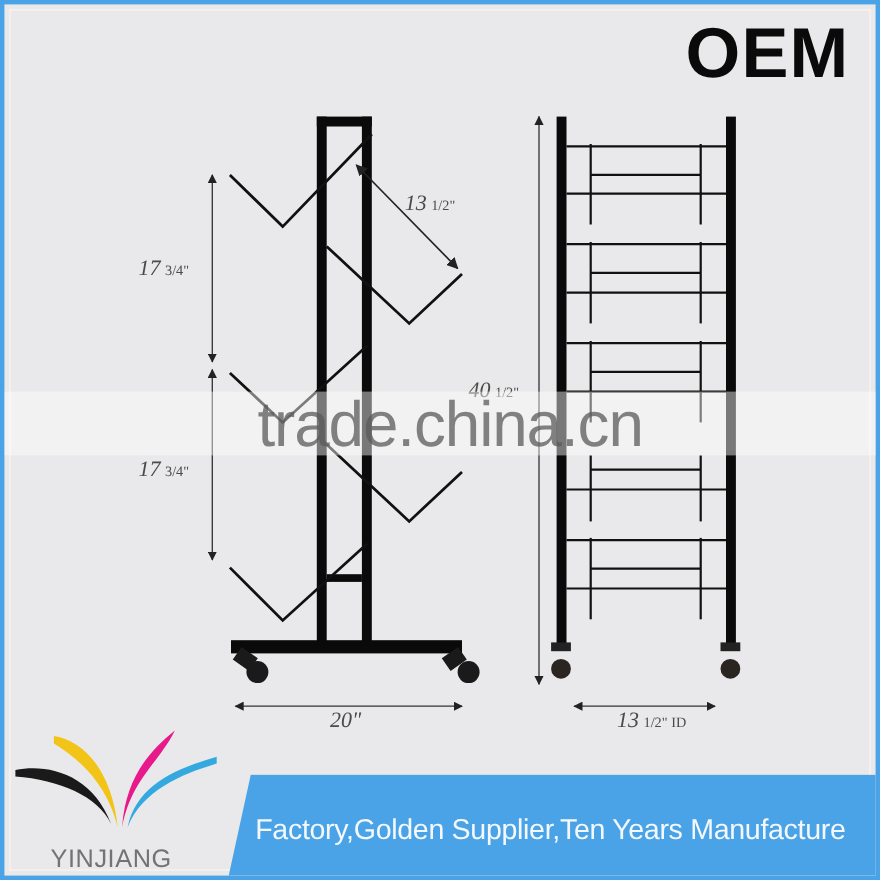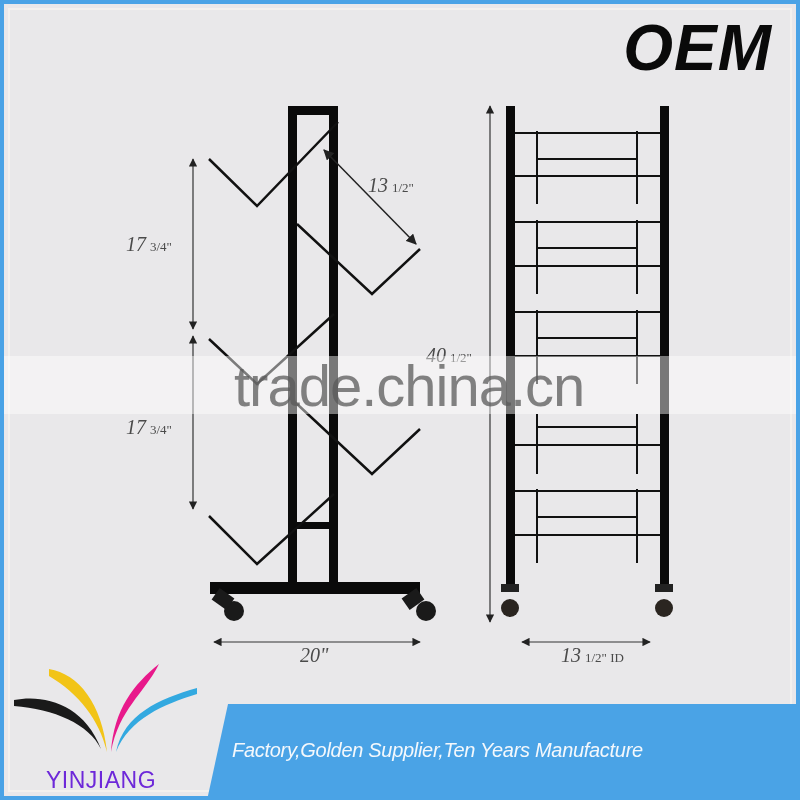--- a/index.html
+++ b/index.html
@@ -1,28 +1,28 @@
 <!DOCTYPE html>
 <html><head>
 <meta charset="utf-8">
 <style>
   html, body { margin: 0; padding: 0; }
   body { width: 800px; height: 800px; overflow: hidden; background: #4aa3e6; font-family: "Liberation Sans", sans-serif; }
   .frame { position: absolute; left: 0; top: 0; width: 800px; height: 800px; box-sizing: border-box; border: 4px solid #4aa3e6; background: #e9e8ea; overflow: hidden; }
   .inner { position: absolute; left: 4px; top: 4px; right: 4px; bottom: 4px; border: 2px solid #f3f1ee; box-sizing: border-box; }
-  .oem { position: absolute; right: 24px; top: 12px; font-family: "Liberation Sans", sans-serif; font-weight: 700; font-size: 64px; letter-spacing: 1px; color: #0a0a0a; line-height: 1; font-style: italic; }
+  .oem { position: absolute; right: 24px; top: 12px; font-family: "Liberation Sans", sans-serif; font-weight: 700; font-size: 64px; letter-spacing: 1px; color: #0a0a0a; line-height: 1; }
   svg.drawing { position: absolute; left: 0; top: 0; }
   .dim { position: absolute; font-family: "Liberation Serif", serif; color: #4a4a4a; white-space: nowrap; }
   .dim .big { font-size: 20px; font-style: italic; }
   .dim .small { font-size: 13px; }
   .watermark-band { position: absolute; left: 0; top: 352px; width: 800px; height: 58px; background: rgba(255,255,255,0.45); }
   .watermark { position: absolute; left: 230px; top: 348px; font-family: "Liberation Sans", sans-serif; font-size: 58px; color: rgba(90,90,90,0.75); letter-spacing: -1px; }
   .banner { position: absolute; left: 200px; top: 700px; width: 610px; height: 110px; background: #4aa3e6; clip-path: polygon(24px 0, 100% 0, 100% 100%, 0 100%); }
-  .tagline { position: absolute; left: 228px; top: 735px; font-size: 20px; color: #f4f8fc; white-space: nowrap; letter-spacing: -0.3px; font-style: italic; }
-  .logo-text { position: absolute; left: 42px; top: 763px; font-size: 23px; color: #6d28d9; letter-spacing: 0.5px; }
+  .tagline { position: absolute; left: 228px; top: 735px; font-size: 26px; color: #f4f8fc; white-space: nowrap; letter-spacing: -0.3px; }
+  .logo-text { position: absolute; left: 42px; top: 763px; font-size: 23px; color: #737373; letter-spacing: 0.5px; }
 </style>
 </head>
 <body>
 
 <div class="frame">
   <div class="inner"></div>
 
   <svg class="drawing" width="800" height="800" viewBox="0 0 800 800">
     <defs>
       <marker id="arr" viewBox="0 0 10 10" refX="9" refY="5" markerWidth="7" markerHeight="7" orient="auto-start-reverse">

